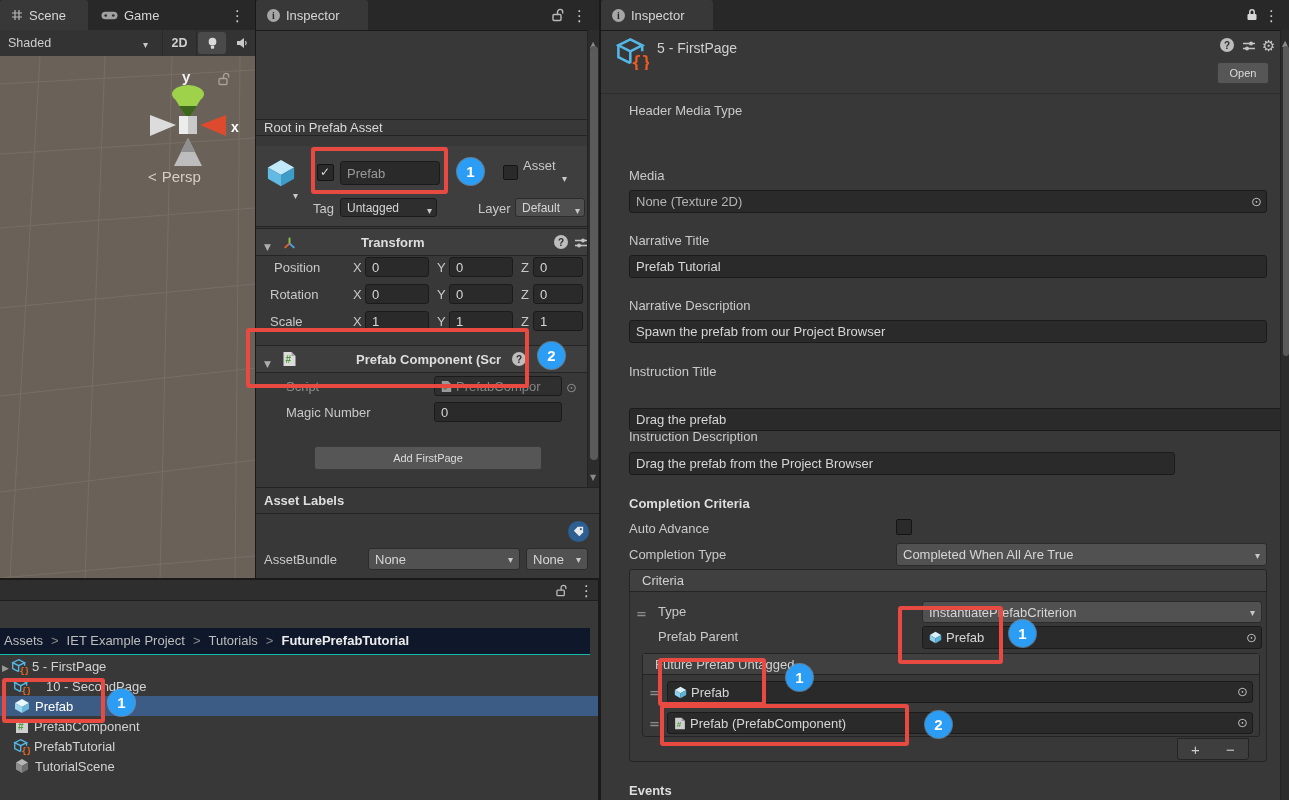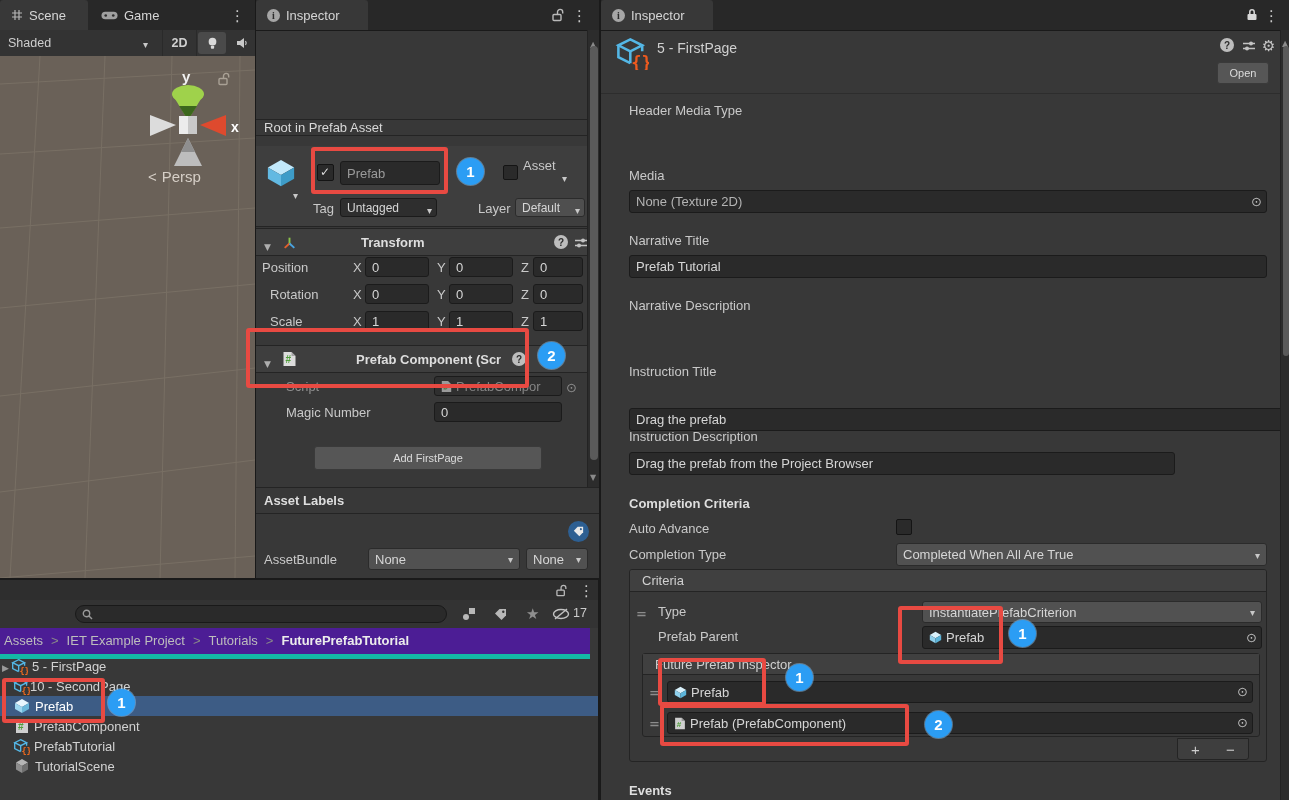--- a/index.html
+++ b/index.html
@@ -185,21 +185,21 @@
       <span class="lbl b" style="left:105px;top:6px">Transform</span>
       <span class="qi" style="left:298px;top:6px"></span>
       <svg width="14" height="12" viewBox="0 0 14 12" style="position:absolute;left:318px;top:8px">
           <path d="M1 3.5 H13 M1 8.5 H13" stroke="#c3c3c3" stroke-width="1.4"></path>
           <circle cx="9" cy="3.5" r="2" fill="#c3c3c3"></circle>
           <circle cx="5" cy="8.5" r="2" fill="#c3c3c3"></circle>
         </svg>
       <span class="glyph k" style="position:absolute;left:336px;top:6px"></span>
     </div>
     <div style="position:absolute;left:0;top:256px;width:343px;height:26px">
-      <span class="lbl" style="left:6px;top:4px">Position</span>
+      <span class="lbl" style="left:18px;top:4px">Position</span>
       <span class="lbl" style="left:97px;top:4px">X</span>
       <div class="field" style="left:109px;top:1px;width:64px;height:20px">0</div>
       <span class="lbl" style="left:181px;top:4px">Y</span>
       <div class="field" style="left:193px;top:1px;width:64px;height:20px">0</div>
       <span class="lbl" style="left:265px;top:4px">Z</span>
       <div class="field" style="left:277px;top:1px;width:50px;height:20px">0</div>
     </div>
     <div style="position:absolute;left:0;top:283px;width:280px;height:26px">
       <span class="lbl" style="left:14px;top:4px">Rotation</span>
       <span class="lbl" style="left:97px;top:4px">X</span>
@@ -277,43 +277,21 @@
   </div>
 
   <div class="panel" style="left:0;top:580px;width:598px;height:220px">
     <div style="position:absolute;left:0;top:0;right:0;height:20px;background:#2e2e2e;border-bottom:1px solid #1e1e1e">
       <svg width="12" height="13" viewBox="0 0 13 14" style="position:absolute;left:556px;top:4px">
           <rect x="1" y="6.5" width="8" height="6" rx="1" fill="none" stroke="#b9b9b9" stroke-width="1.4"></rect>
           <path d="M5.5 6.5 V4 a2.6 2.6 0 0 1 5.2 0 V5.4" fill="none" stroke="#b9b9b9" stroke-width="1.4"></path>
         </svg>
       <span class="glyph k" style="position:absolute;left:579px;top:3px"></span>
     </div>
-    <div style="position:absolute;left:0;top:20px;right:0;height:28px;background:#333333">
-      <div style="position:absolute;left:75px;top:5px;width:372px;height:18px;background:#2a2a2a;border:1px solid #191919;border-radius:9px;box-sizing:border-box">
-        <svg width="11" height="11" viewBox="0 0 11 11" style="position:absolute;left:6px;top:3px">
-            <circle cx="4.5" cy="4.5" r="3.2" fill="none" stroke="#9a9a9a" stroke-width="1.4"></circle>
-            <line x1="7" y1="7" x2="10" y2="10" stroke="#9a9a9a" stroke-width="1.4"></line>
-          </svg>
-      </div>
-      <svg width="14" height="14" viewBox="0 0 14 14" style="position:absolute;left:462px;top:7px">
-          <circle cx="4" cy="10" r="3" fill="#b8b8b8"></circle>
-          <rect x="7" y="1" width="6" height="6" fill="#b8b8b8"></rect>
-        </svg>
-      <svg width="13" height="13" viewBox="0 0 13 13" style="position:absolute;left:494px;top:8px">
-          <path d="M1 5.5 L5.5 1 H12 V7.5 L7.5 12 Z" fill="#b8b8b8"></path>
-          <circle cx="9.3" cy="3.7" r="1.2" fill="#333"></circle>
-        </svg>
-      <span class="glyph st" style="position:absolute;left:526px;top:6px"></span>
-      <svg width="18" height="12" viewBox="0 0 18 12" style="position:absolute;left:552px;top:8px">
-          <ellipse cx="9" cy="6" rx="7.5" ry="4.5" fill="none" stroke="#c3c3c3" stroke-width="1.4"></ellipse>
-          <line x1="3" y1="11" x2="15" y2="1" stroke="#c3c3c3" stroke-width="1.4"></line>
-        </svg>
-      <span style="position:absolute;left:573px;top:6px;color:#cccccc;font-size:12.5px">17</span>
-    </div>
-    <div style="position:absolute;left:0;top:48px;right:8px;height:26px;background:#4c1d95;border-bottom:5px solid #14b8a6">
+    <div style="position:absolute;left:0;top:48px;right:8px;height:26px;background:#0f172a;border-bottom:1px solid #14b8a6">
       <div class="bc" style="left:4px;top:5px">
         <span>Assets</span>
         <span class="sep">&gt;</span>
         <span>IET Example Project</span>
         <span class="sep">&gt;</span>
         <span>Tutorials</span>
         <span class="sep">&gt;</span>
         <span class="b" style="color:#ececec">FuturePrefabTutorial</span>
       </div>
     </div>
@@ -329,21 +307,21 @@
       <span style="margin-left:4px">5 - FirstPage</span>
     </div>
     <div class="prow" style="top:96px">
       <svg width="17" height="17" viewBox="0 0 20 20" style="margin-left:13px">
           <g stroke="#54b7e6" stroke-width="1.6" fill="none">
             <polygon points="9,2 16,5.5 9,9 2,5.5"></polygon>
             <path d="M2 5.5 V12.5 L9 16 M9 9 V16 M16 5.5 V9"></path>
           </g>
           <text x="10" y="19" font-size="10" font-weight="bold" fill="#ee6a1f" font-family="DejaVu Sans Mono,monospace">{}</text>
         </svg>
-      <span style="margin-left:0">10 - SecondPage</span>
+      <span style="margin-left:16px">10 - SecondPage</span>
     </div>
     <div class="prow sel" style="top:116px">
       <svg width="16" height="16" viewBox="0 0 16 16" style="margin-left:14px">
           <polygon points="8,1 15,5 8,9 1,5" fill="#e8f6fd"></polygon>
           <polygon points="1,5 8,9 8,15 1,11" fill="#9ed7f0"></polygon>
           <polygon points="15,5 8,9 8,15 15,11" fill="#6cb8da"></polygon>
         </svg>
       <span style="margin-left:5px">Prefab</span>
     </div>
     <div class="prow" style="top:136px">
@@ -410,20 +388,21 @@
     <span class="lbl" style="left:28px;top:168px">Media</span>
     <div class="obj" style="left:28px;top:190px;width:638px;height:23px;color:#b4b4b4">
       <span>None (Texture 2D)</span>
       <span class="glyph pk"></span>
     </div>
 
     <span class="lbl" style="left:28px;top:233px">Narrative Title</span>
     <div class="field" style="left:28px;top:255px;width:638px;height:23px">Prefab Tutorial</div>
 
     <span class="lbl" style="left:28px;top:298px">Narrative Description</span>
+    <div class="field" style="left:28px;top:320px;width:638px;height:23px">Spawn the prefab from our Project Browser</div>
 
     <span class="lbl" style="left:28px;top:364px">Instruction Title</span>
     <div class="field" style="left:28px;top:408px;width:710px;height:23px">Drag the prefab</div>
 
     <span class="lbl" style="left:28px;top:429px">Instruction Description</span>
     <div class="field" style="left:28px;top:452px;width:546px;height:23px">Drag the prefab from the Project Browser</div>
 
     <span class="lbl b" style="left:28px;top:496px">Completion Criteria</span>
     <span class="lbl" style="left:28px;top:521px">Auto Advance</span>
     <span class="cb" style="left:295px;top:519px;width:16px;height:16px"></span>
@@ -449,21 +428,21 @@
             <polygon points="8,1 15,5 8,9 1,5" fill="#d9f1fb"></polygon>
             <polygon points="1,5 8,9 8,15 1,11" fill="#8fd0ec"></polygon>
             <polygon points="15,5 8,9 8,15 15,11" fill="#5cb4d9"></polygon>
           </svg>
         <span>Prefab</span>
         <span class="glyph pk"></span>
       </div>
 
       <div style="position:absolute;left:12px;top:83px;width:618px;height:84px;border:1px solid #242424;border-radius:3px;box-sizing:border-box">
         <div style="position:absolute;left:0;top:0;right:0;height:21px;background:#404040;border-bottom:1px solid #242424;display:flex;align-items:center;padding:0 12px;box-sizing:border-box;color:#d0d0d0;font-size:13px">
-          <span>Future Prefab Inspector</span>
+          <span>Future Prefab Untagged</span>
         </div>
         <span class="glyph eq" style="position:absolute;left:6px;top:30px"></span>
         <div class="obj" style="left:24px;top:27px;width:586px;height:22px;gap:4px">
           <svg width="13" height="13" viewBox="0 0 16 16" style="flex:0 0 auto">
               <polygon points="8,1 15,5 8,9 1,5" fill="#d9f1fb"></polygon>
               <polygon points="1,5 8,9 8,15 1,11" fill="#8fd0ec"></polygon>
               <polygon points="15,5 8,9 8,15 15,11" fill="#5cb4d9"></polygon>
             </svg>
           <span>Prefab</span>
           <span class="glyph pk"></span>

